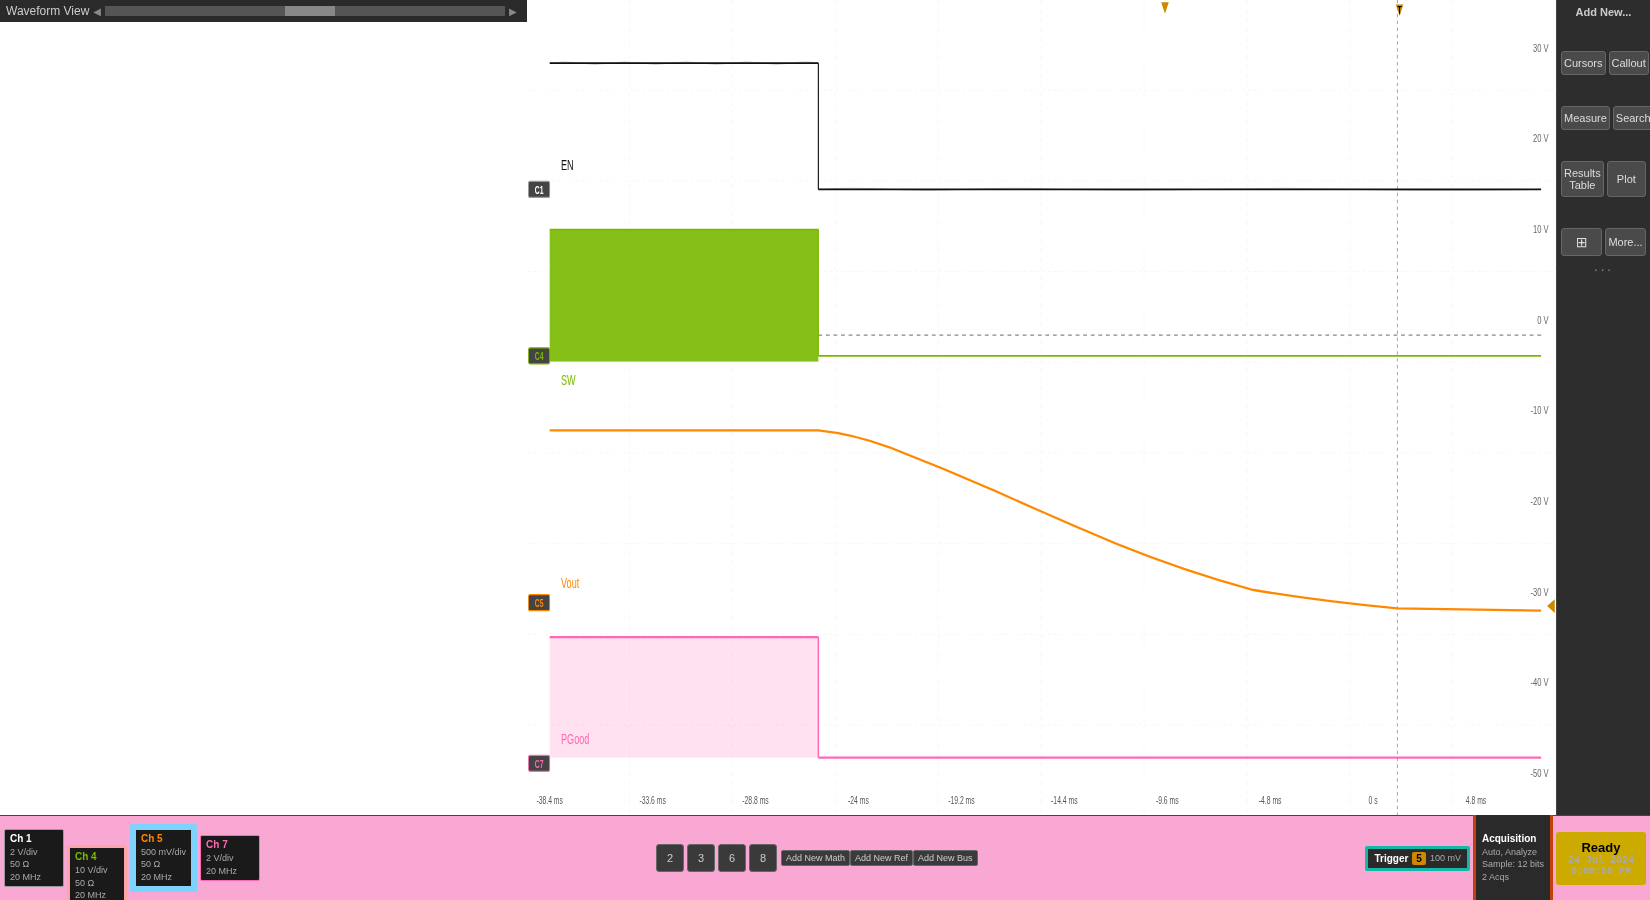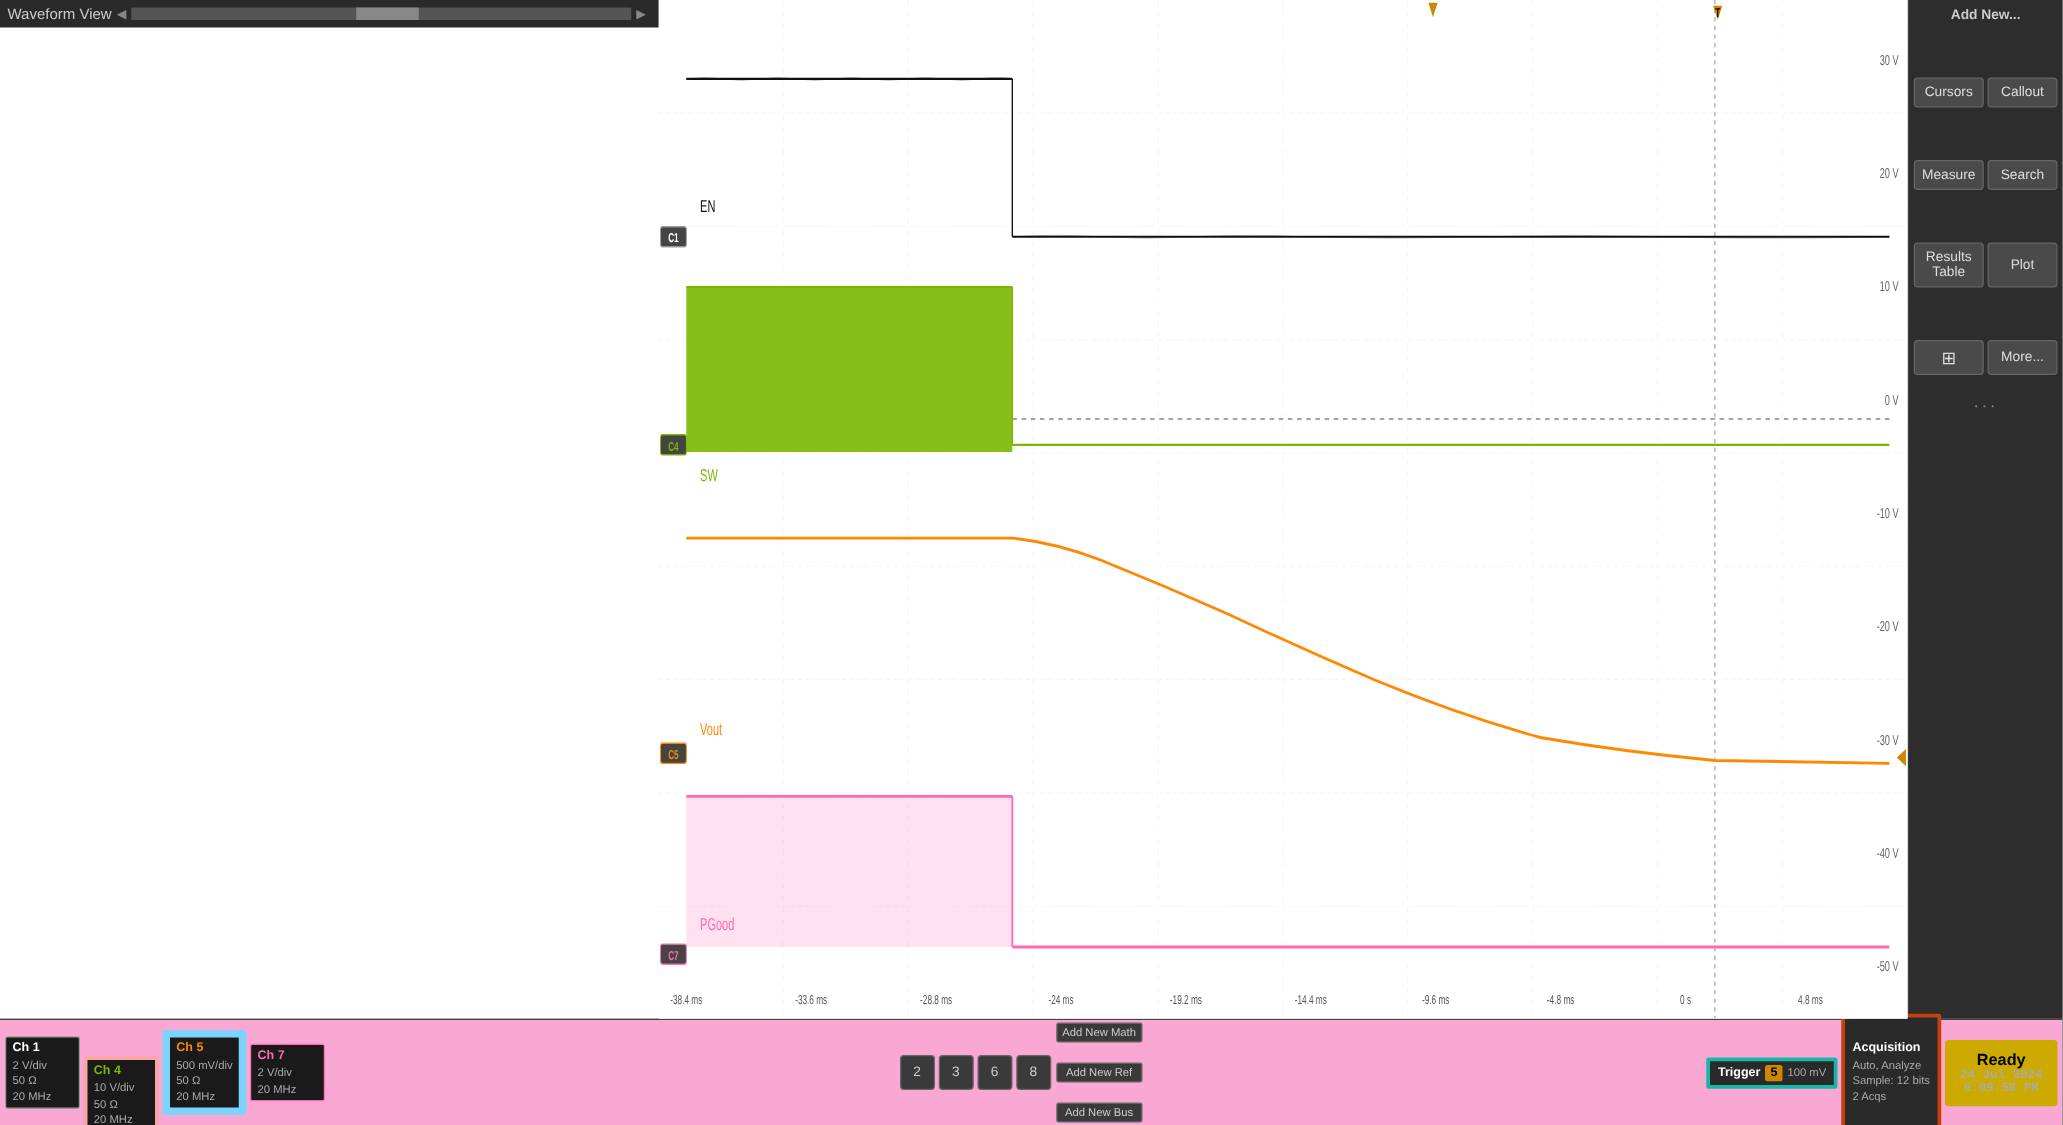--- a/index.html
+++ b/index.html
@@ -77,26 +77,26 @@
       overflow: hidden;
     }
 
     .waveform-svg {
       width: 100%;
       height: 100%;
     }
 
     
     .right-panel {
-      width: 124px;
+      width: 94px;
       background: #2d2d2d;
       display: flex;
       flex-direction: column;
       padding: 4px;
-      gap: 14px;
+      gap: 3px;
       border-left: 1px solid #444;
     }
 
     .panel-title {
       color: #cccccc;
       font-size: 11px;
       text-align: center;
       padding: 2px 0;
       font-weight: bold;
     }
@@ -180,22 +180,22 @@
       width: 28px;
       height: 28px;
       font-size: 11px;
       cursor: pointer;
       text-align: center;
       line-height: 26px;
     }
 
     .add-btns {
       display: flex;
-      flex-direction: column;
-      gap: 16px;
+      flex-direction: row;
+      gap: 0;
       justify-content: center;
     }
 
     .add-btn {
       background: #3a3a3a;
       color: #cccccc;
       border: 1px solid #666;
       border-radius: 2px;
       padding: 2px 4px;
       font-size: 9px;

